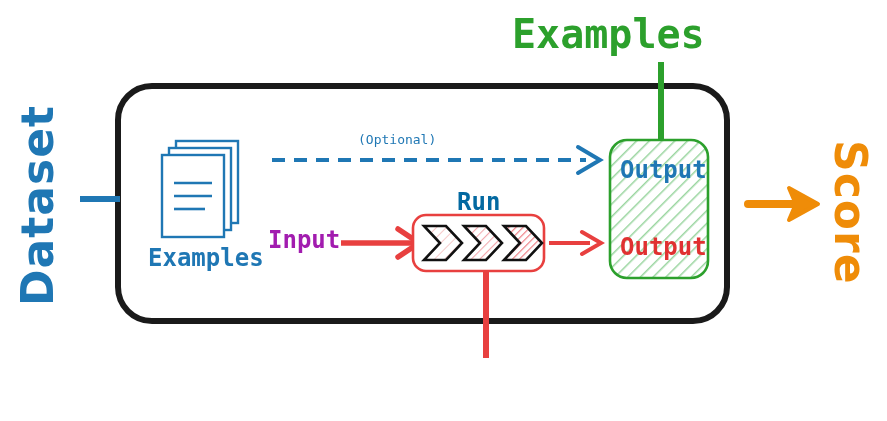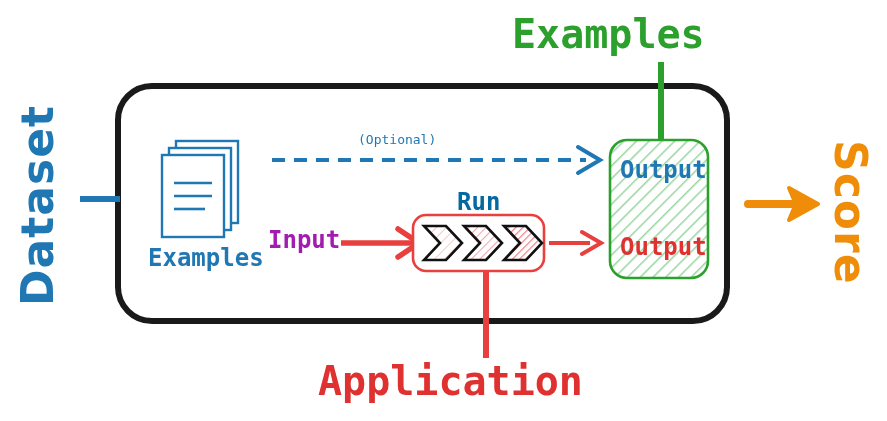--- a/index.html
+++ b/index.html
@@ -145,21 +145,20 @@
     <g>
       <line x1="748" y1="204" x2="803" y2="204" stroke="#ef8c08" stroke-width="8" stroke-linecap="round"></line>
       <path d="M 789,188 L 818,204 L 789,220 L 795,206 L 795,202 Z" fill="#ef8c08" stroke="#ef8c08" stroke-width="4" stroke-linejoin="round"></path>
     </g>
   </svg>
 
   <div class="lbl caption-big rot-ccw" style="left:16px; top:306px; color:#1f77b4;">Dataset</div>
 
   <div class="lbl caption-mono" style="left:512px; top:14px; color:#2ca02c;">Examples</div>
 
-  <div class="lbl caption-mono" style="left:318px; top:361px; color:#e03131;">Application</div>
 
   <div class="lbl caption-big rot-cw" style="left:872px; top:140px; color:#ef8c08;">Score</div>
 
   <div class="lbl small-mono" style="left:148px; top:246px; color:#1f77b4;">Examples</div>
 
   <div class="lbl small-mono-reg" style="left:358px; top:133px; color:#1f77b4;">(Optional)</div>
 
   <div class="lbl small-mono" style="left:268px; top:228px; color:#a21caf;">Input</div>
 
   <div class="lbl small-mono" style="left:457px; top:190px; color:#0369a1;">Run</div>

